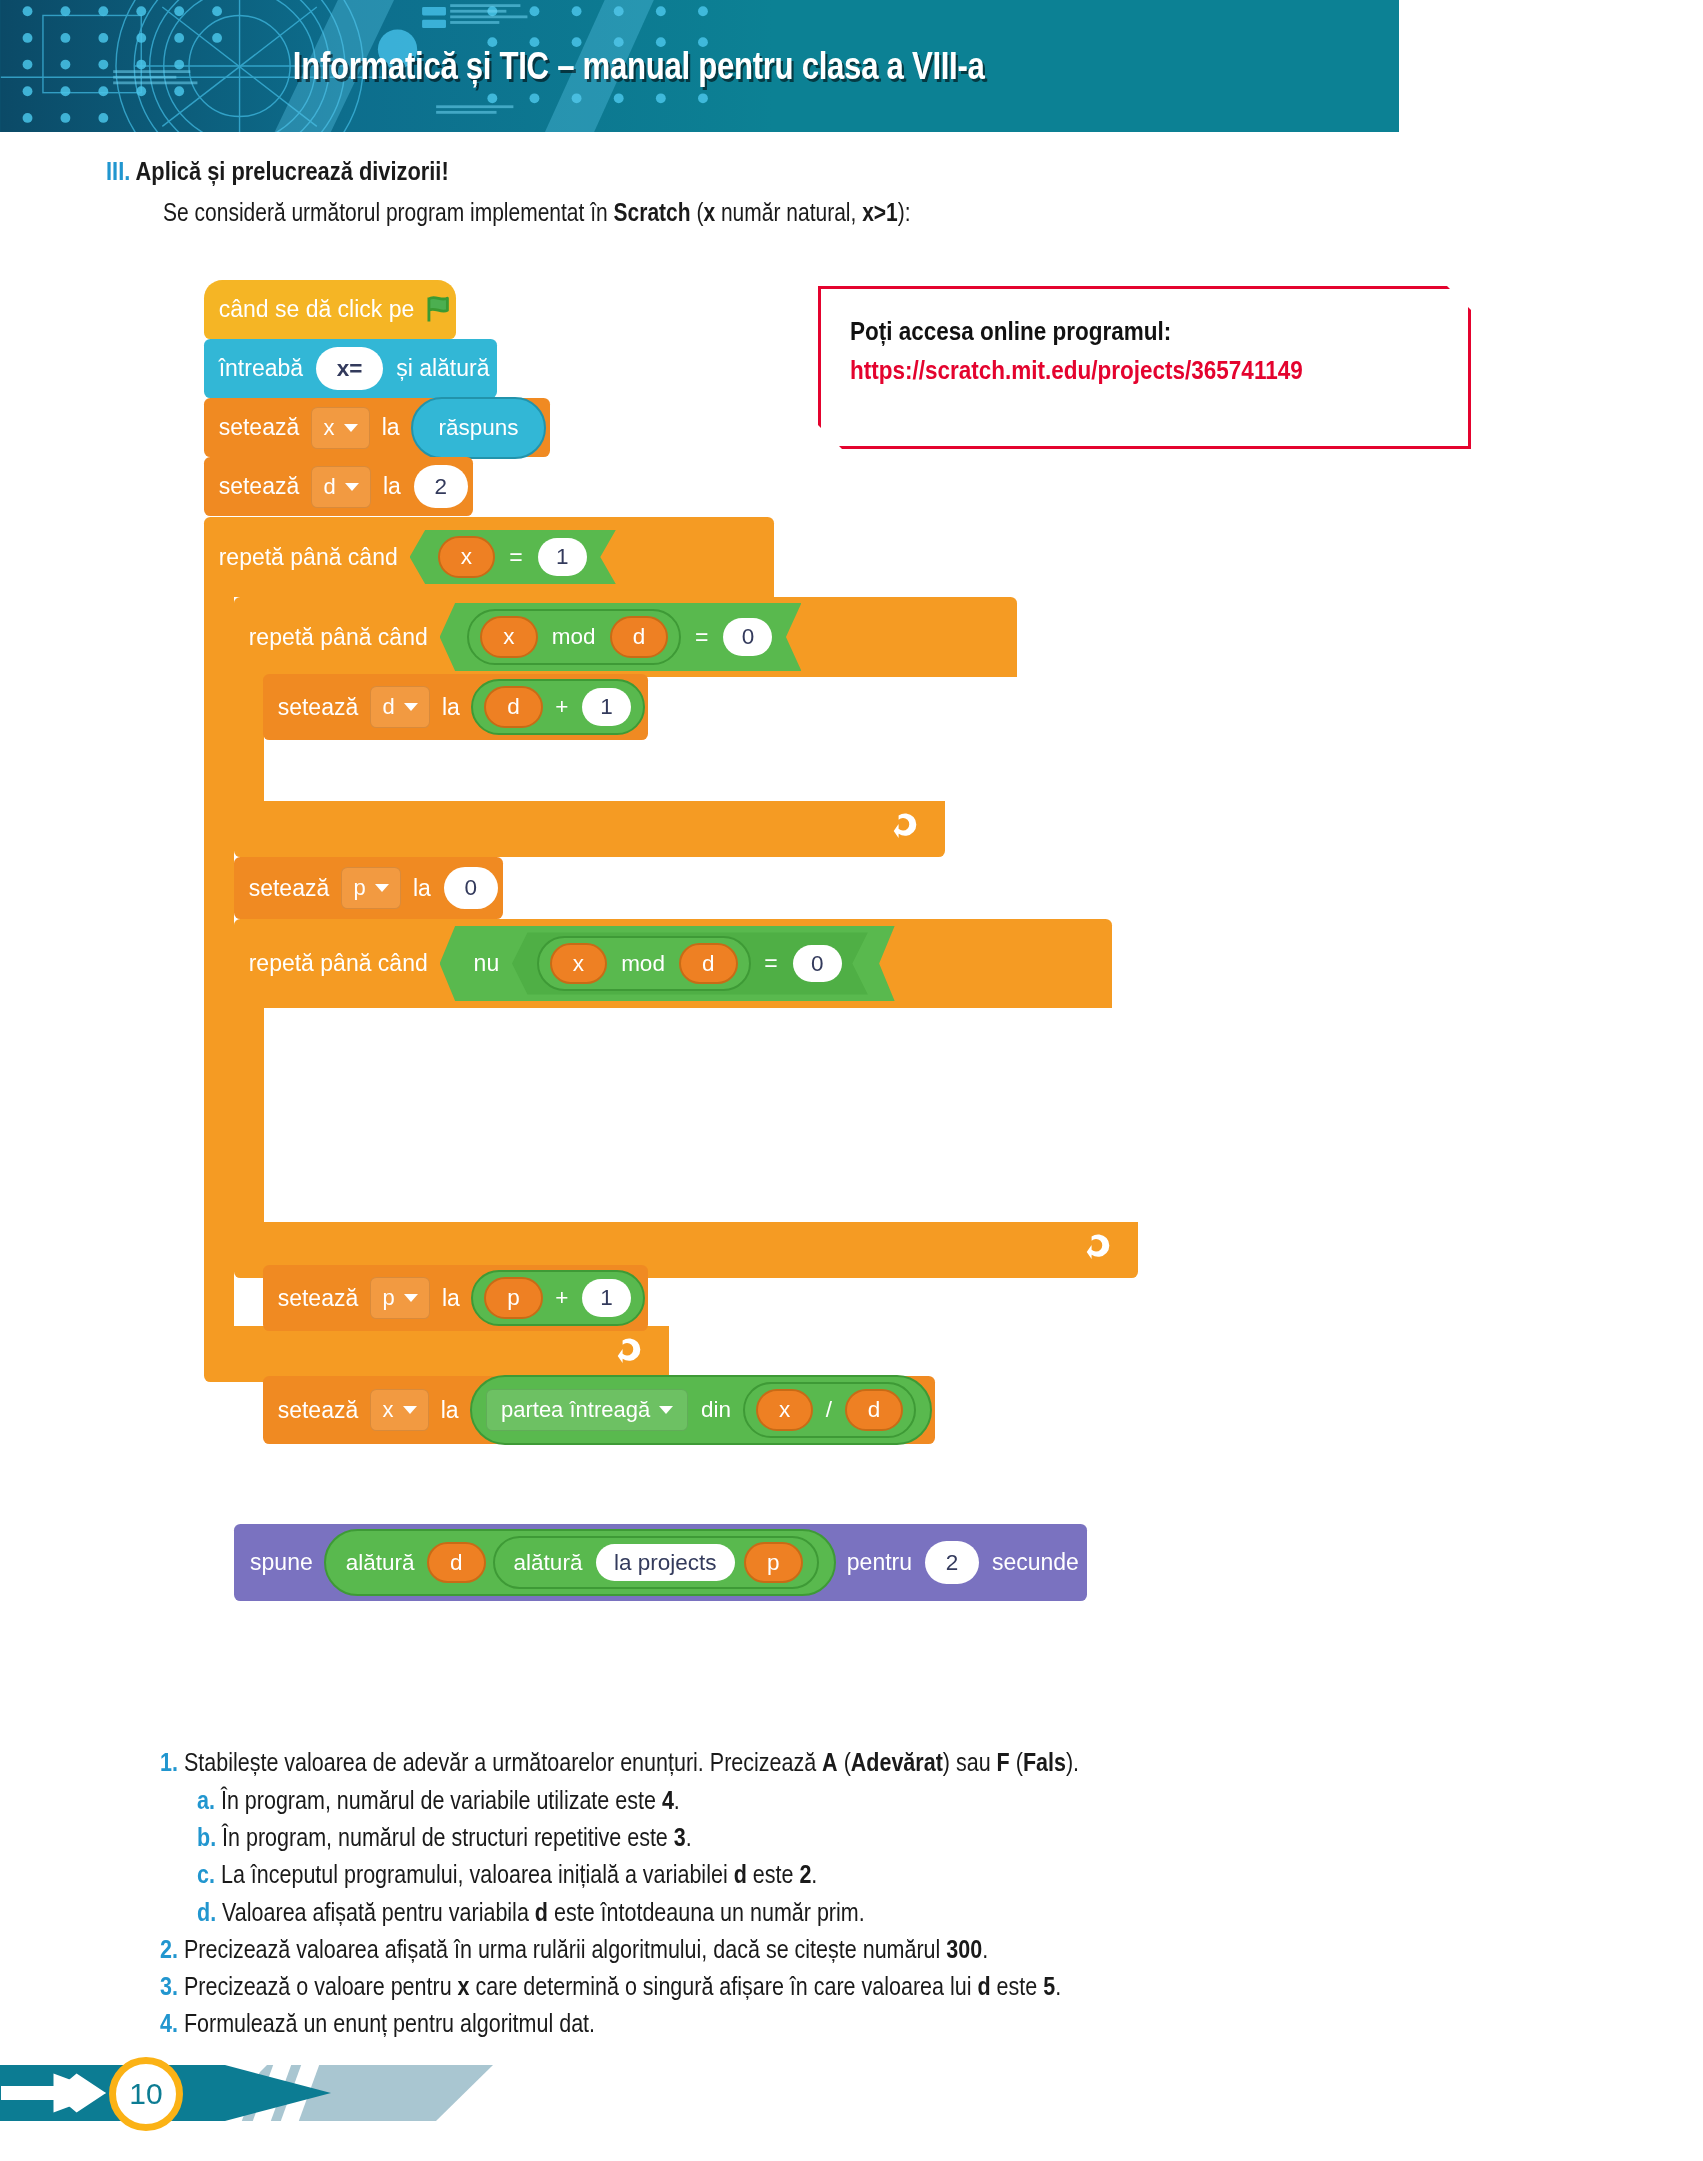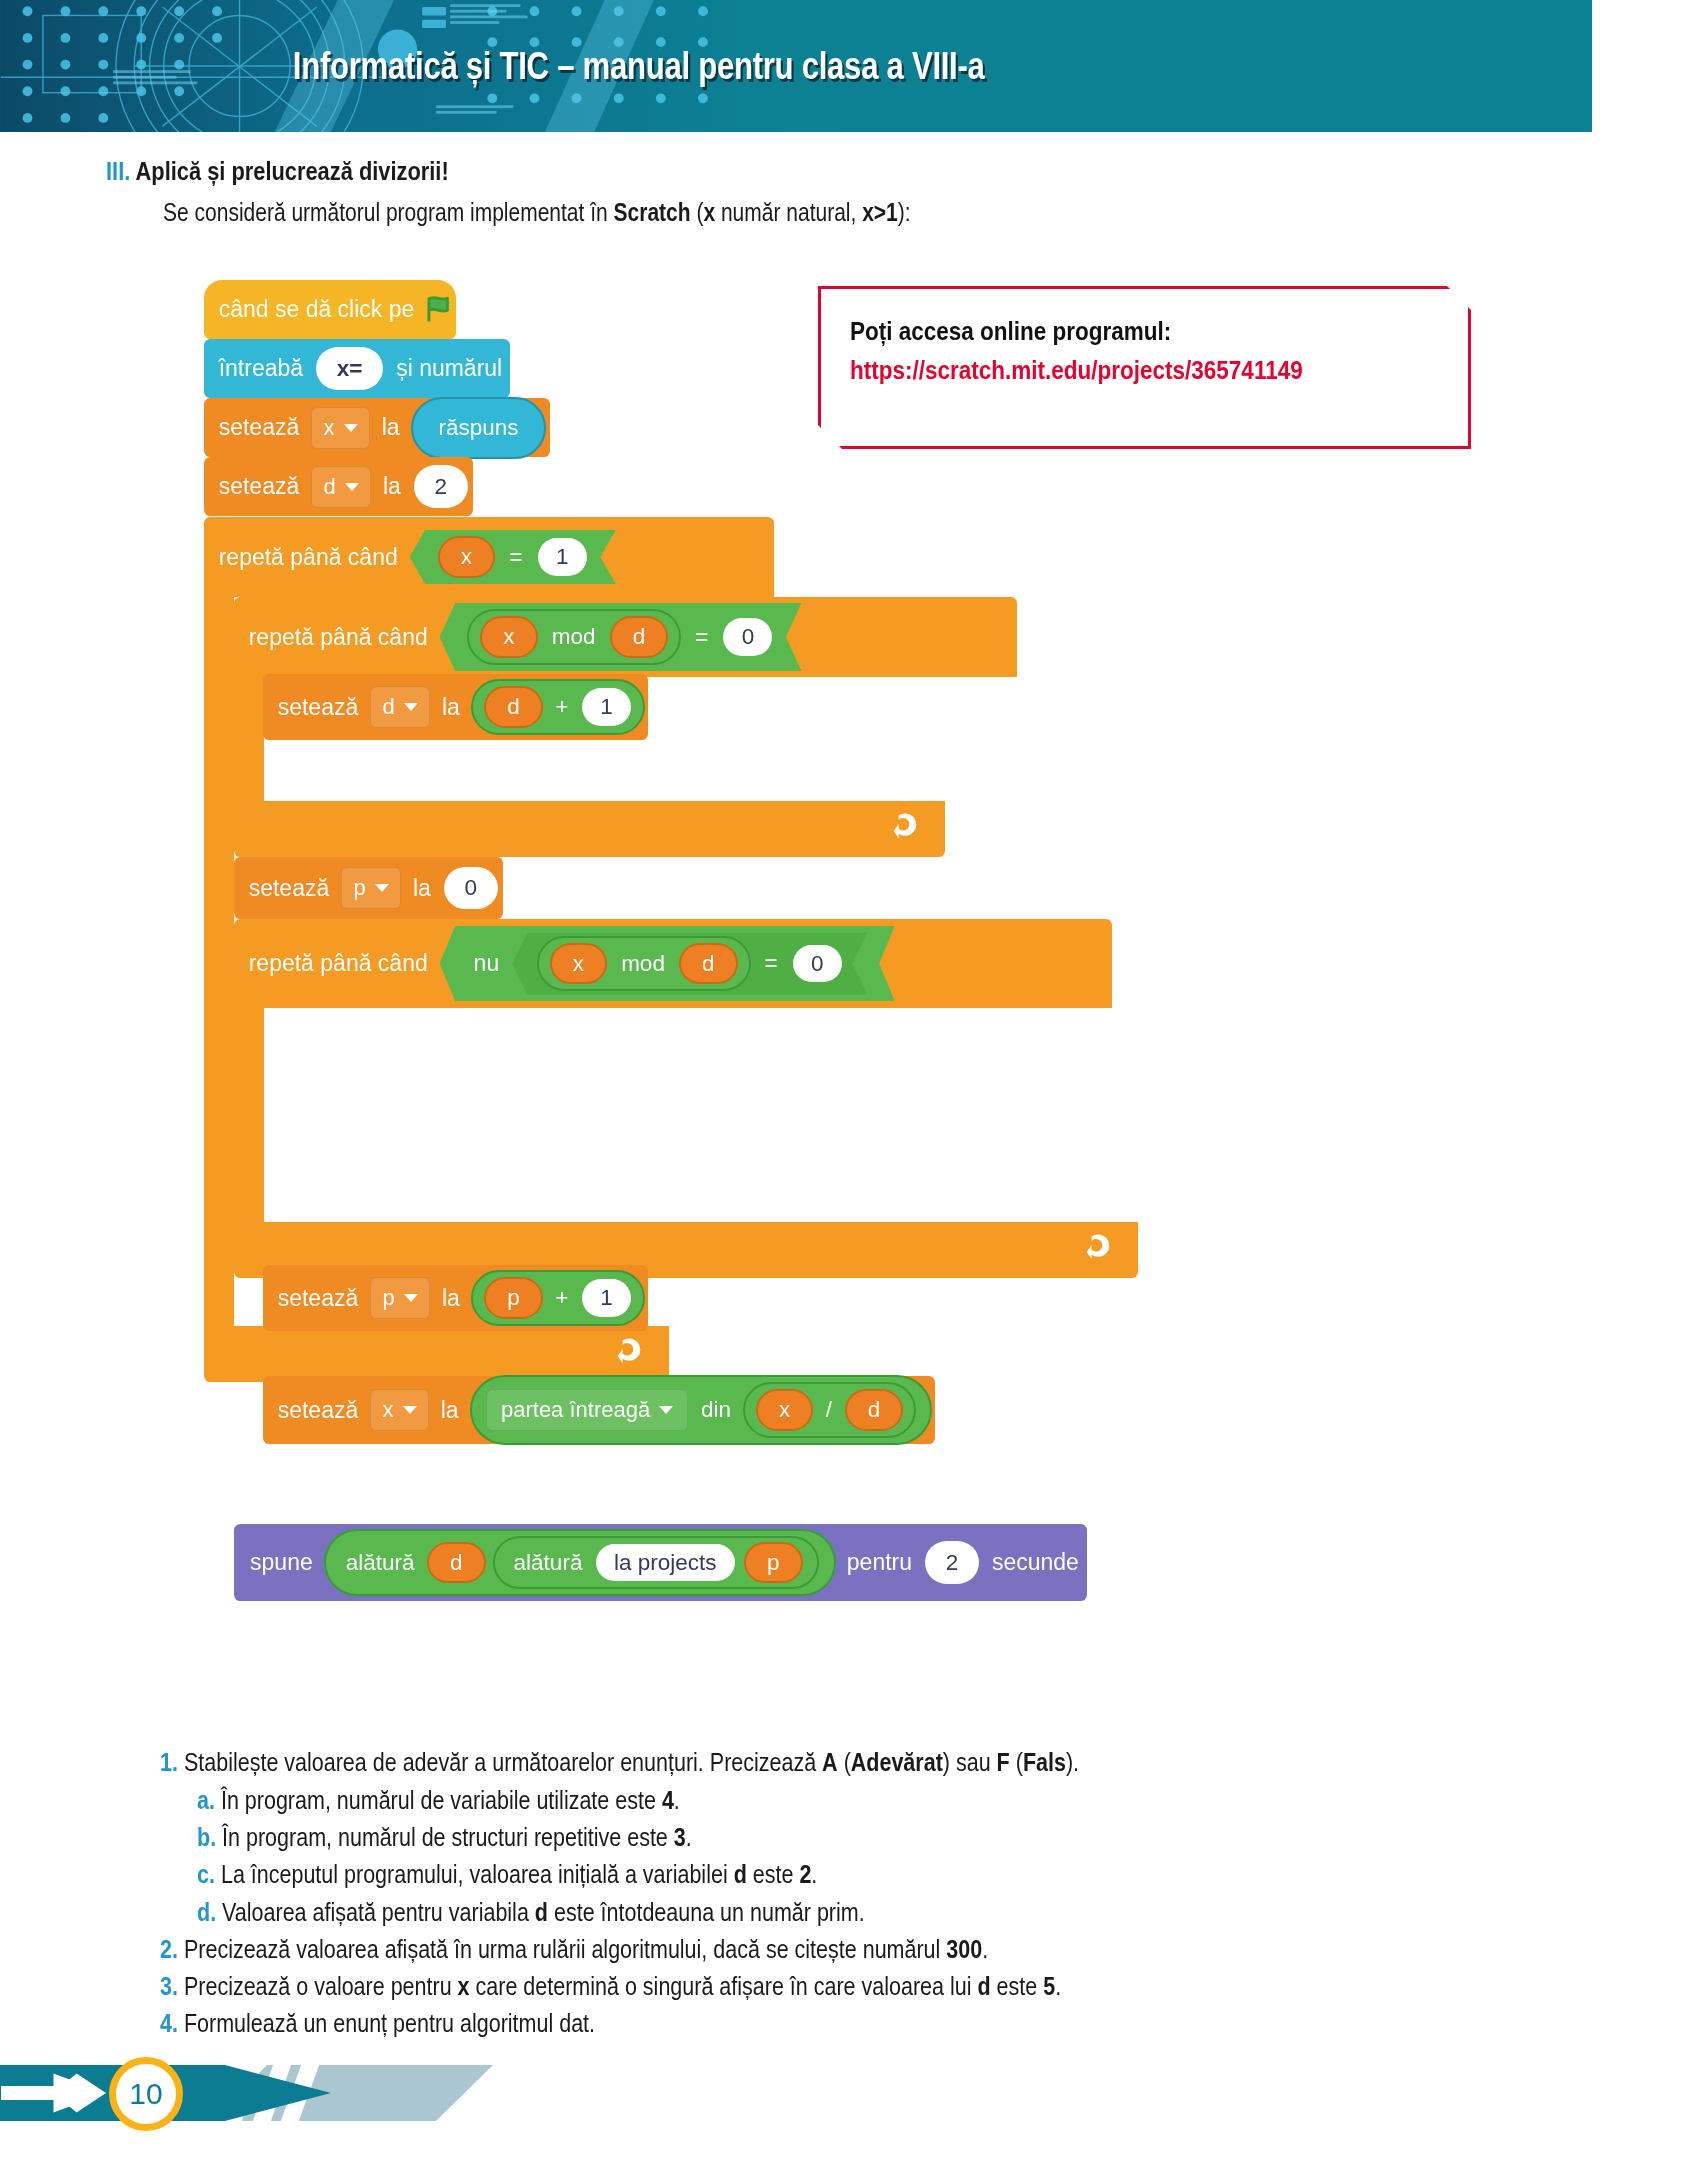--- a/index.html
+++ b/index.html
@@ -6,21 +6,21 @@
   html, body { margin:0; padding:0; }
   body {
     width:1704px; height:2161px;
     background:#ffffff;
     font-family:"Liberation Sans", sans-serif;
     position:relative; overflow:hidden;
   }
 
   
   .header {
-    position:absolute; left:0; top:0; width:1592px; height:132px;
+    position:absolute; left:0; top:0; width:1399px; height:132px;
     background:linear-gradient(90deg,#0b4f6c 0%,#0e6a87 14%,#0f8397 34%,#0c8194 55%,#0c8194 100%);
     overflow:hidden;
   }
   .hdr-tech {
     position:absolute; left:0; top:0; width:774px; height:132px;
     overflow:hidden;
   }
   .hdr-title {
     position:absolute; left:0; top:0; width:1704px; height:132px;
     display:flex; align-items:center;
@@ -280,21 +280,21 @@
     <span class="flag">
       <svg width="30" height="27" viewBox="0 0 42 38">
           <path d="M4 2 L4 36 M4 4 C12 -2 22 8 30 3 L30 20 C22 25 12 15 4 20 Z" stroke="#3a9a33" stroke-width="4" fill="#4CAF50" stroke-linejoin="round"></path>
         </svg>
     </span>
   </div>
 
   <div class="blk c-sense" style="left:204px; top:339px; height:59px; padding-left:7px;">
     <span class="lbl">întreabă</span>
     <span class="oval tall" style="font-weight:bold;">x=</span>
-    <span class="lbl">și numărul</span>
+    <span class="lbl">și alătură</span>
   </div>
 
   <div class="blk c-var" style="left:204px; top:398px; height:59px; padding-left:7px;">
     <span class="lbl">setează</span>
     <span class="dd">
       <span>x</span>
       <span class="arw"></span>
     </span>
     <span class="lbl">la</span>
     <span class="varp sense">răspuns</span>

